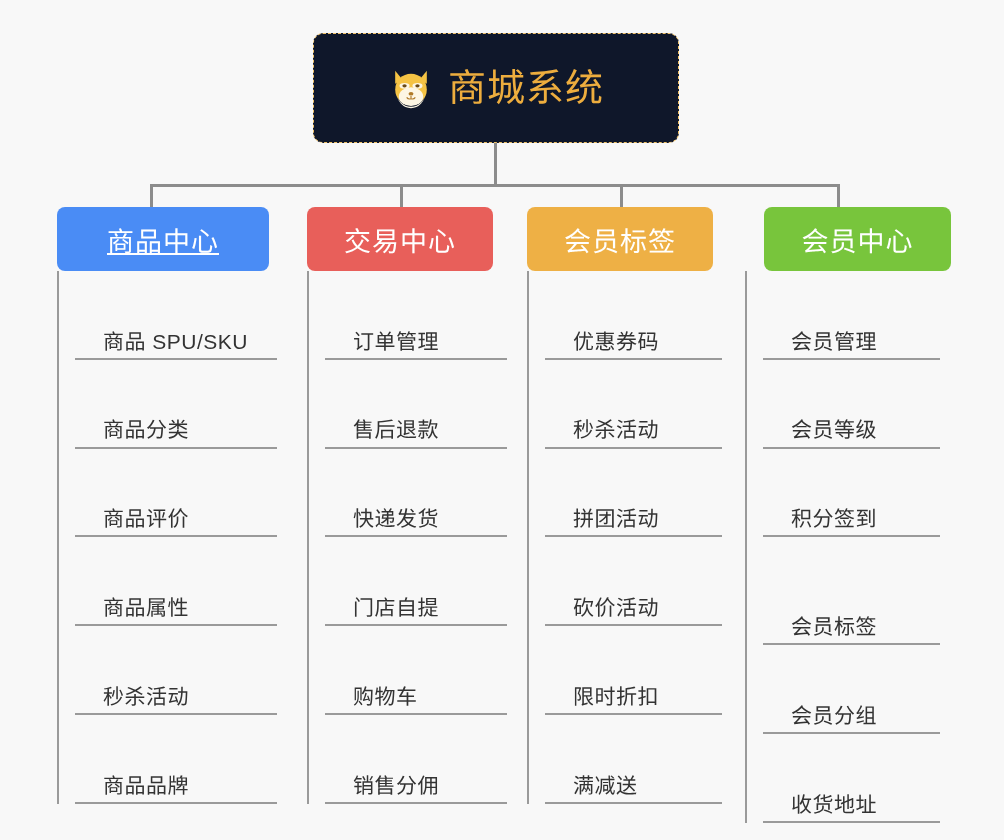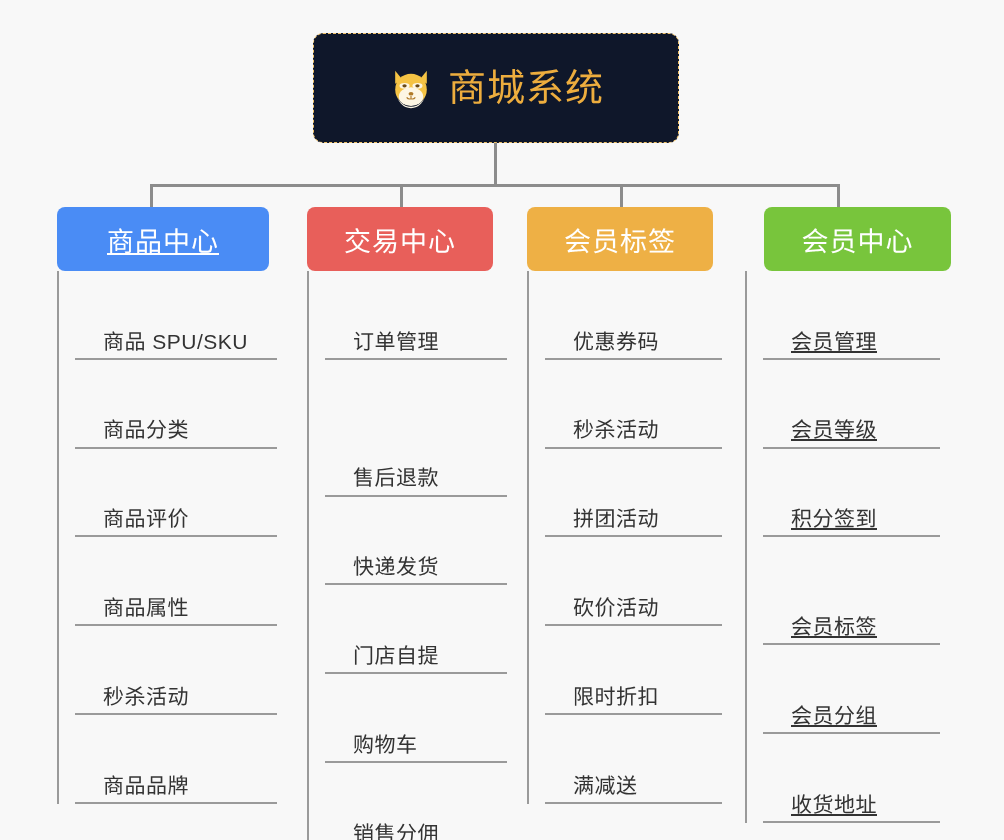--- a/index.html
+++ b/index.html
@@ -191,21 +191,21 @@
   </div>
 
   <div class="column col2">
     <div class="cat-box" style="background: rgb(232, 95, 90);">
       <span>交易中心</span>
     </div>
     <ul class="leaf-list" style="border-left-color: rgb(154, 154, 154);">
       <li class="leaf-item" style="border-bottom-color: rgb(154, 154, 154);">
           <span class="leaf-label">订单管理</span>
         </li>
-      <li class="leaf-item" style="border-bottom-color: rgb(154, 154, 154); margin-top: 48px;">
+      <li class="leaf-item" style="border-bottom-color: rgb(154, 154, 154);">
           <span class="leaf-label">售后退款</span>
         </li>
       <li class="leaf-item" style="border-bottom-color: rgb(154, 154, 154);">
           <span class="leaf-label">快递发货</span>
         </li>
       <li class="leaf-item" style="border-bottom-color: rgb(154, 154, 154);">
           <span class="leaf-label">门店自提</span>
         </li>
       <li class="leaf-item" style="border-bottom-color: rgb(154, 154, 154);">
           <span class="leaf-label">购物车</span>
@@ -239,21 +239,21 @@
       <li class="leaf-item" style="border-bottom-color: rgb(154, 154, 154);">
           <span class="leaf-label">满减送</span>
         </li>
     </ul>
   </div>
 
   <div class="column col4">
     <div class="cat-box" style="background: rgb(120, 197, 60);">
       <span>会员中心</span>
     </div>
-    <ul class="leaf-list" style="border-left-color: rgb(154, 154, 154); text-decoration: underline;">
+    <ul class="leaf-list" style="border-left-color: rgb(154, 154, 154);">
       <li class="leaf-item" style="border-bottom-color: rgb(154, 154, 154);">
           <span class="leaf-label">会员管理</span>
         </li>
       <li class="leaf-item" style="border-bottom-color: rgb(154, 154, 154);">
           <span class="leaf-label">会员等级</span>
         </li>
       <li class="leaf-item" style="border-bottom-color: rgb(154, 154, 154);">
           <span class="leaf-label">积分签到</span>
         </li>
       <li class="leaf-item" style="border-bottom-color: rgb(154, 154, 154); margin-top: 19px;">

